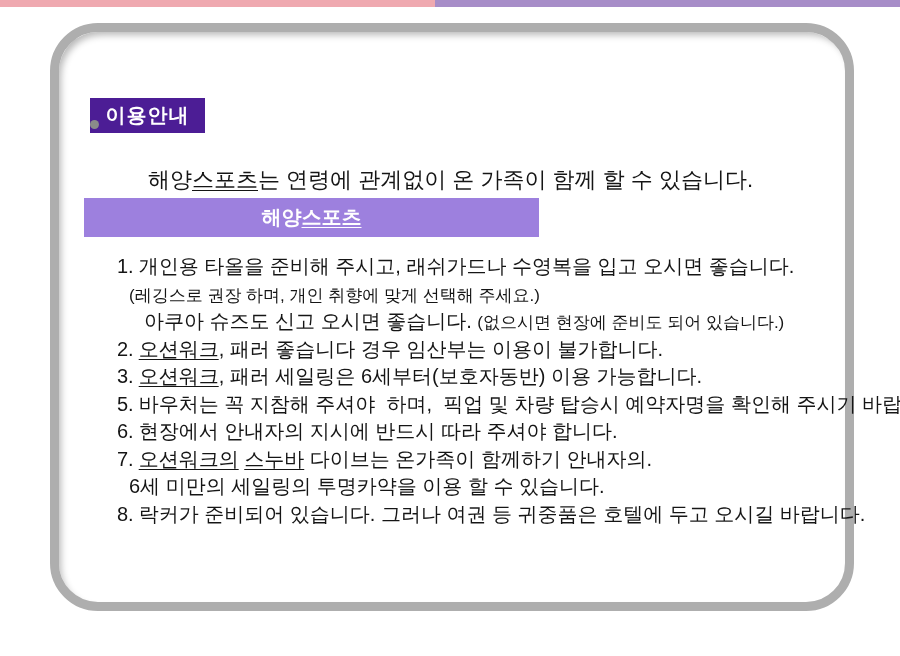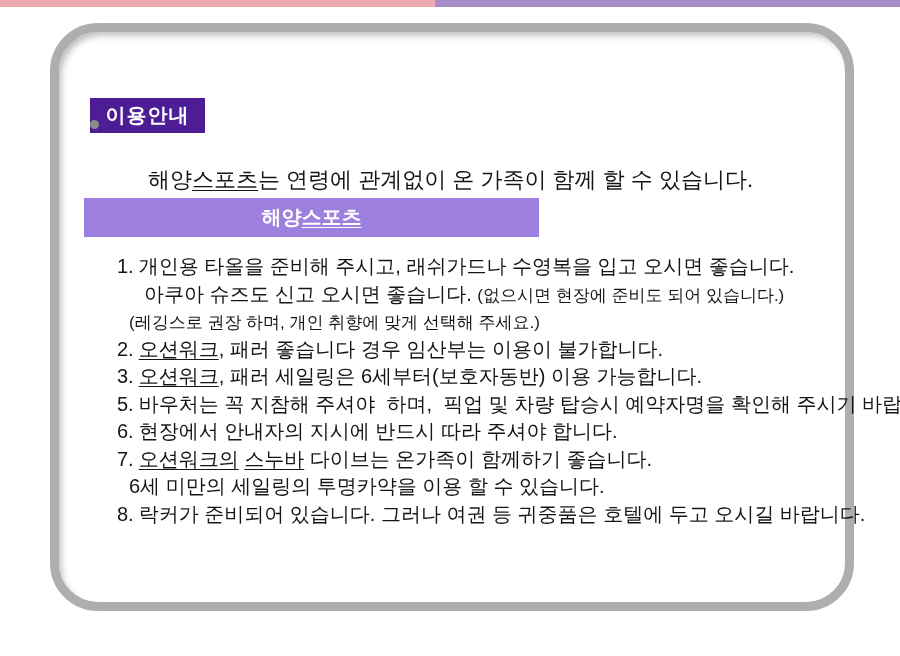--- a/index.html
+++ b/index.html
@@ -63,24 +63,24 @@
     <span class="bullet-dot"></span>
     <div class="intro-text">
       <div><span class="">해양</span><span class="seg-u ">스포츠</span><span class="">는 연령에 관계없이 온 가족이 함께 할 수 있습니다.</span></div>
     </div>
   </div>
 
   <div class="notice-badge" style="background: rgb(157, 128, 222);"><span class="">해양</span><span class="seg-u ">스포츠</span></div>
 
   <div class="list">
       <div class="list-line"><span class="list-num">1.</span><span class="">개인용 타올을 준비해 주시고, 래쉬가드나 수영복을 입고 오시면 좋습니다.</span></div>
+      <div class="list-line ind-1"><span class="seg-small">(레깅스로 권장 하며, 개인 취향에 맞게 선택해 주세요.)</span></div>
       <div class="list-line ind-2"><span class="">아쿠아 슈즈도 신고 오시면 좋습니다. </span><span class="seg-small">(없으시면 현장에 준비도 되어 있습니다.)</span></div>
-      <div class="list-line ind-1"><span class="seg-small">(레깅스로 권장 하며, 개인 취향에 맞게 선택해 주세요.)</span></div>
       <div class="list-line"><span class="list-num">2.</span><span class="seg-u ">오션워크</span><span class="">, 패러 좋습니다 경우 임산부는 이용이 불가합니다.</span></div>
       <div class="list-line"><span class="list-num">3.</span><span class="seg-u ">오션워크</span><span class="">, 패러 세일링은 6세부터(보호자동반) 이용 가능합니다.</span></div>
       <div class="list-line"><span class="list-num">5.</span><span class="">바우처는 꼭 지참해 주셔야  하며,  픽업 및 차량 탑승시 예약자명을 확인해 주시기 바랍니다.</span></div>
       <div class="list-line"><span class="list-num">6.</span><span class="">현장에서 안내자의 지시에 반드시 따라 주셔야 합니다.</span></div>
-      <div class="list-line"><span class="list-num">7.</span><span class="seg-u ">오션워크의</span><span class=""> </span><span class="seg-u ">스누바</span><span class=""> 다이브는 온가족이 함께하기 좋습니다.</span></div>
+      <div class="list-line"><span class="list-num">7.</span><span class="seg-u ">오션워크의</span><span class=""> </span><span class="seg-u ">스누바</span><span class=""> 다이브는 온가족이 함께하기 안내자의.</span></div>
       <div class="list-line ind-1"><span class="">6세 미만의 세일링의 투명카약을 이용 할 수 있습니다.</span></div>
       <div class="list-line"><span class="list-num">8.</span><span class="">락커가 준비되어 있습니다. 그러나 여권 등 귀중품은 호텔에 두고 오시길 바랍니다.</span></div>
     </div>
 
 </div>
 
 </body></html>

